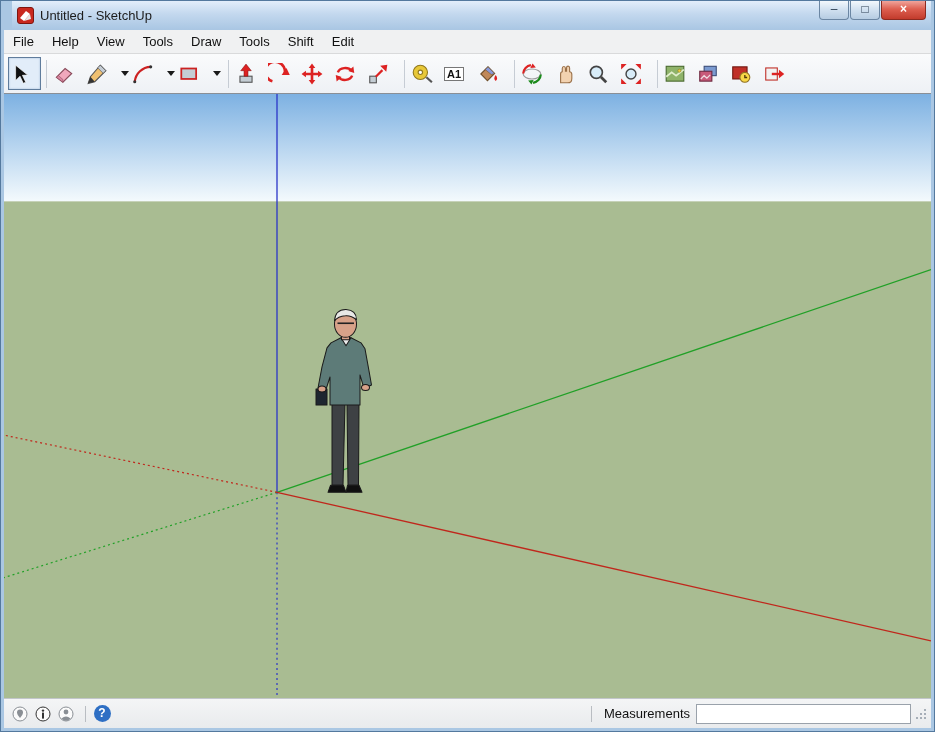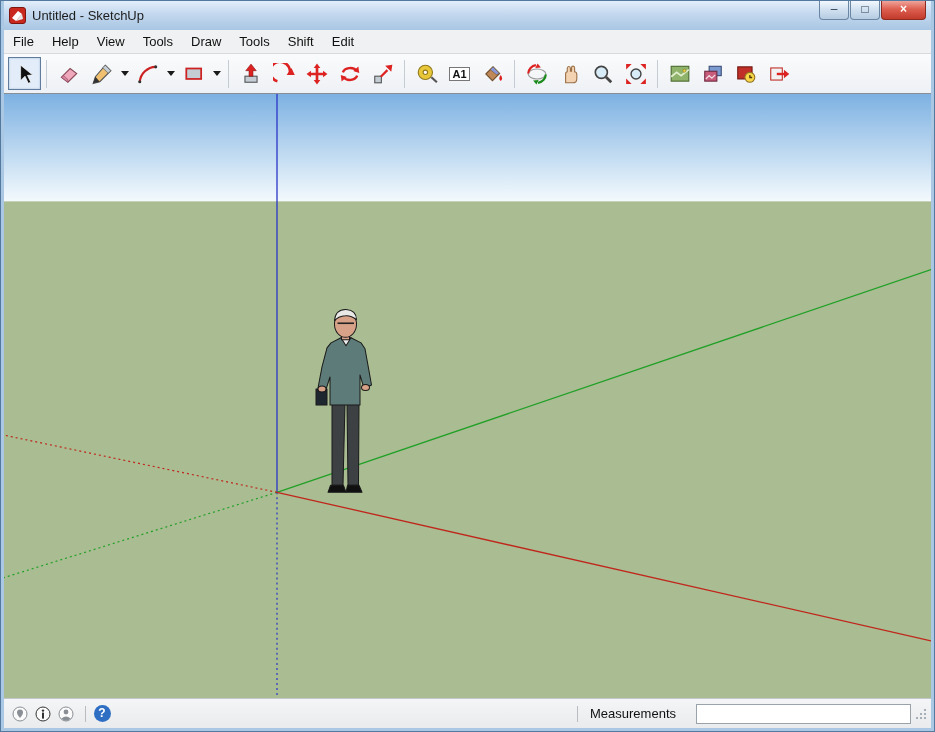--- a/index.html
+++ b/index.html
@@ -11,20 +11,21 @@
     padding:0 3px 3px 3px;
     display:flex; flex-direction:column;
   }
   
   .titlebar{
     height:29px; flex:0 0 29px;
     display:flex; align-items:center;
     background:linear-gradient(#e3eefb, #c3d8ee 45%, #a9c6e3);
     position:relative;
     padding-left:5px;
+    margin-left:8px;
   }
   .app-logo{ width:17px; height:17px; margin-right:6px; flex:0 0 17px; }
   .title-text{ font-size:13px; color:#1c1c1c; }
   .win-controls{ position:absolute; top:0; right:5px; display:flex; }
   .win-btn{
     height:19px; width:30px;
     border:1px solid #6b86a3; border-top:none;
     background:linear-gradient(#f3f8fd,#d3e2f1 45%,#b6cce2);
     color:#2a3c50; font-size:12px; line-height:17px; text-align:center;
     border-radius:0 0 4px 4px; margin-left:1px; cursor:default;
@@ -43,21 +44,21 @@
   .menu-item{ font-size:13px; color:#111; padding:3px 9px; cursor:default; }
   
   .toolbar{
     height:40px; flex:0 0 40px;
     background:linear-gradient(#fafbfc,#eef1f5);
     border-bottom:1px solid #8a8f96;
     display:flex; align-items:center; padding-left:4px;
   }
   .tb-btn{
     width:33px; height:33px; border:1px solid transparent; background:transparent;
-    display:flex; align-items:center; justify-content:center; cursor:default;
+    display:flex; align-items:center; justify-content:flex-start; cursor:default;
   }
   .tb-btn svg{ width:22px; height:22px; }
   .tb-btn.active{ border:1px solid #5f7c9c; background:#e2edf9; box-shadow:inset 0 0 2px #9db8d4; }
   .tb-dd{
     width:13px; height:33px; border:none; background:transparent;
     display:flex; align-items:center; justify-content:center; cursor:default;
   }
   .dd-tri{ width:0; height:0; border-left:4px solid transparent; border-right:4px solid transparent; border-top:5px solid #1a1a1a; }
   .tb-sep{ width:1px; height:28px; background:#c6ccd4; margin:0 5px; }
   .a1-box{ font-size:11px; font-weight:bold; color:#111; border:1px solid #777; padding:0 2px; background:#fff; }
@@ -74,21 +75,21 @@
   }
   .sb-icon{ width:20px; height:20px; margin-right:3px; display:flex; align-items:center; justify-content:center; }
   .sb-icon svg{ width:18px; height:18px; }
   .help-circle{
     width:17px; height:17px; border-radius:50%; background:#2e6fc4; color:#fff;
     font-size:12px; font-weight:bold; text-align:center; line-height:17px;
   }
   .sb-sep{ width:1px; height:16px; background:#b9bdc2; margin:0 6px; }
   .sb-hint{ font-size:13px; color:#111; margin-left:26px; }
   .sb-right{ display:flex; align-items:center; margin-left:auto; }
-  .sb-meas-label{ font-size:13px; color:#111; margin:0 20px 0 6px; }
+  .sb-meas-label{ font-size:13px; color:#111; margin:0 6px 0 6px; }
   .sb-meas-input{
     width:215px; height:20px; border:1px solid #9aa2ab; background:#fff;
     font-size:12px; padding:0 4px; font-family:"Liberation Sans", sans-serif;
   }
   .sb-grip{ width:12px; height:100%; margin-left:4px; display:flex; align-items:flex-end; }
 </style>
 </head>
 <body>
 
 <div class="window">

